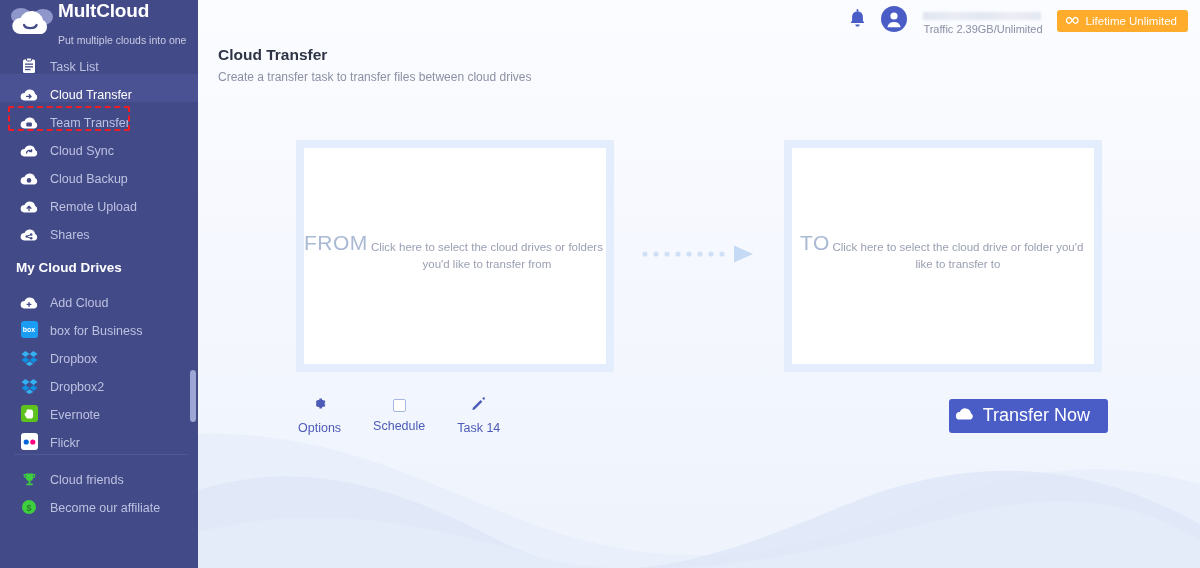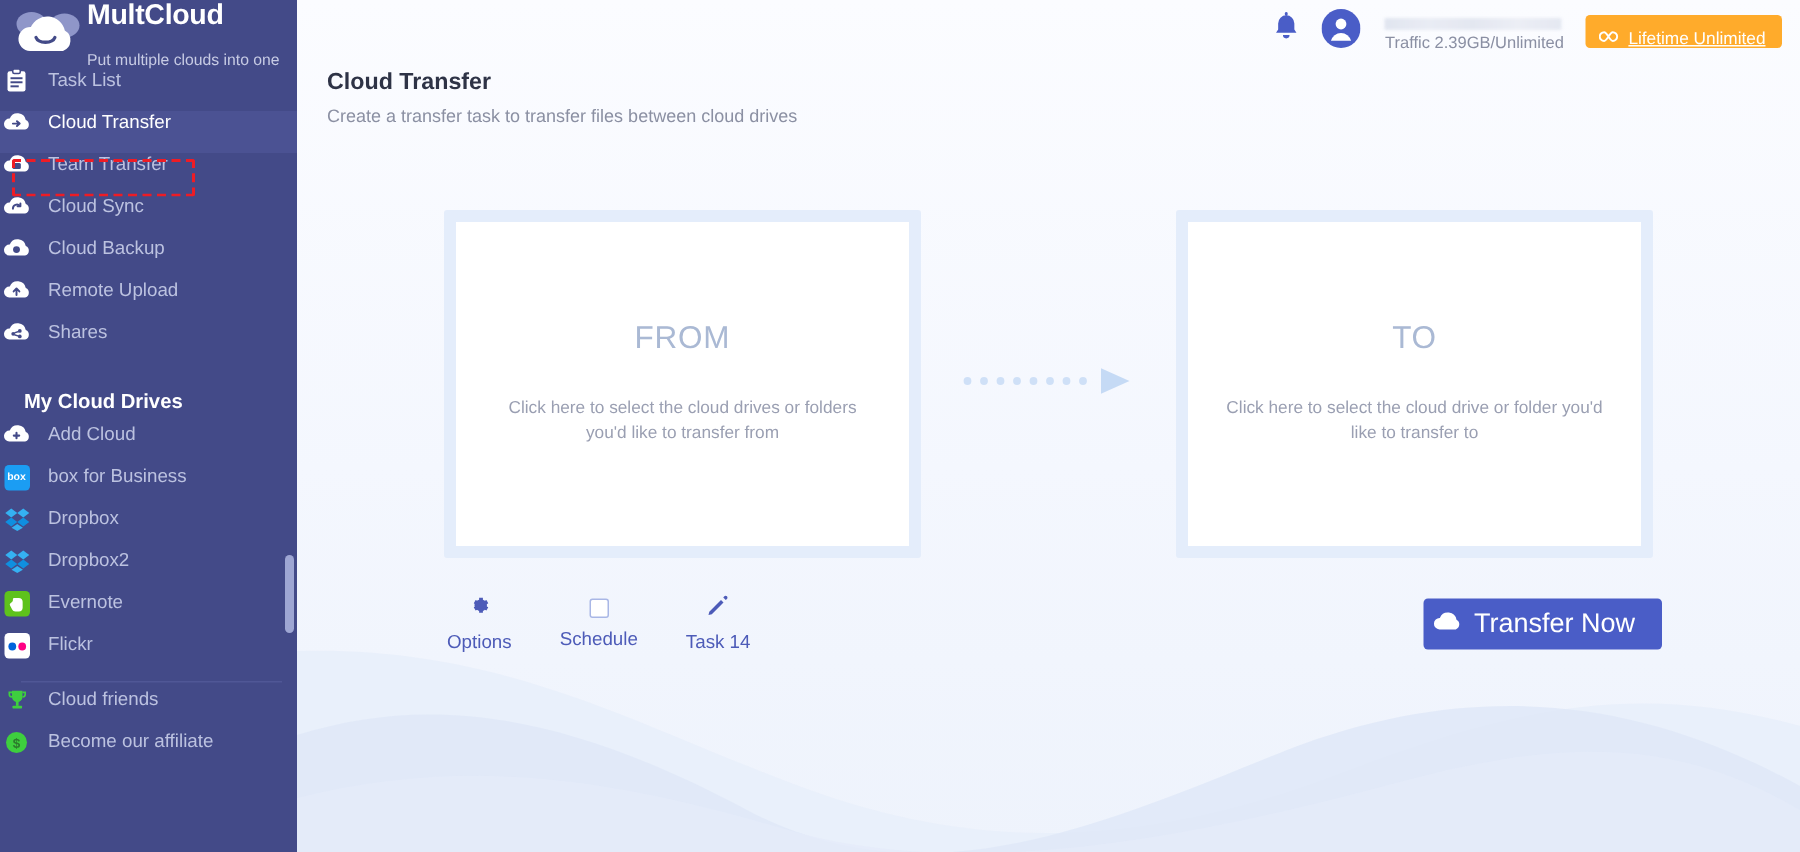--- a/index.html
+++ b/index.html
@@ -38,21 +38,22 @@
   .section-title {
     color: #ffffff; font-weight: bold; font-size: 13.5px;
     padding: 0 0 0 16px;
     height: 30px; display: flex; align-items: center;
   }
   #sec-common { margin-top: 12px; }
   #sec-drives { margin-top: 10px; }
 
   .nav-item {
     height: 28px;
-    display: flex; align-items: flex-start;
+    display: flex; align-items: flex-end;
+    padding-left: 18px;
     color: #bcc2e0;
     font-size: 12.5px;
     cursor: pointer;
     position: relative;
   }
   .nav-item .ico {
     width: 22px; flex: 0 0 22px;
     display: flex; align-items: center; justify-content: center;
     margin-right: 10px;
   }
@@ -126,42 +127,41 @@
 
   #btn-lifetime {
     background: #ffab2b;
     color: #ffffff;
     border: none;
     height: 22px;
     padding: 0 11px 0 9px;
     border-radius: 3px;
     font-size: 11.5px;
     font-family: "Liberation Sans", sans-serif;
-    display: flex; align-items: flex-end; gap: 5px;
+    display: flex; align-items: center; gap: 5px;
     cursor: pointer;
     white-space: nowrap;
-    text-decoration: underline;
   }
 
   #page-head { position: relative; z-index: 5; padding: 4px 0 0 20px; }
   #page-title { color: #2e3346; font-size: 15.5px; font-weight: bold; }
   #page-sub { color: #8b90a3; font-size: 12px; margin-top: 6px; }
 
   #transfer-area {
     position: relative; z-index: 5;
     margin-top: 56px;
     display: flex; align-items: flex-start; justify-content: center;
     padding: 0 24px;
   }
   .drop-panel {
     width: 318px; height: 232px;
     background: #ffffff;
     border: 8px solid #e4edfb;
     border-radius: 2px;
-    display: flex; flex-direction: column;
+    display: flex; flex-direction: row;
     align-items: center; justify-content: center;
     cursor: pointer;
     text-align: center;
   }
   .drop-title {
     color: #aab9d4; font-size: 21px; letter-spacing: .5px;
     margin-bottom: 26px;
   }
   .drop-desc {
     color: #9a9fb2; font-size: 11.5px; line-height: 17px;

